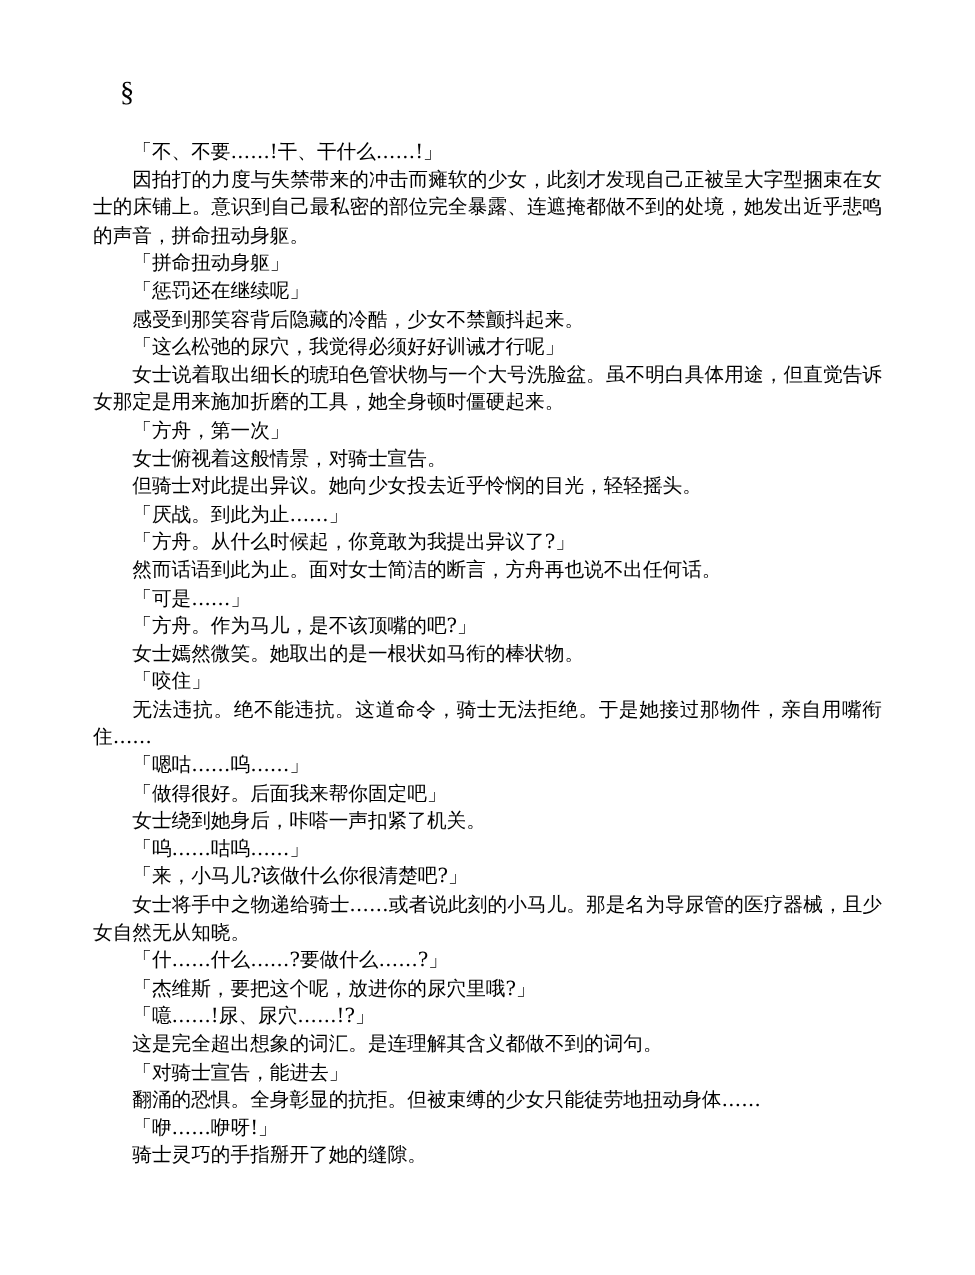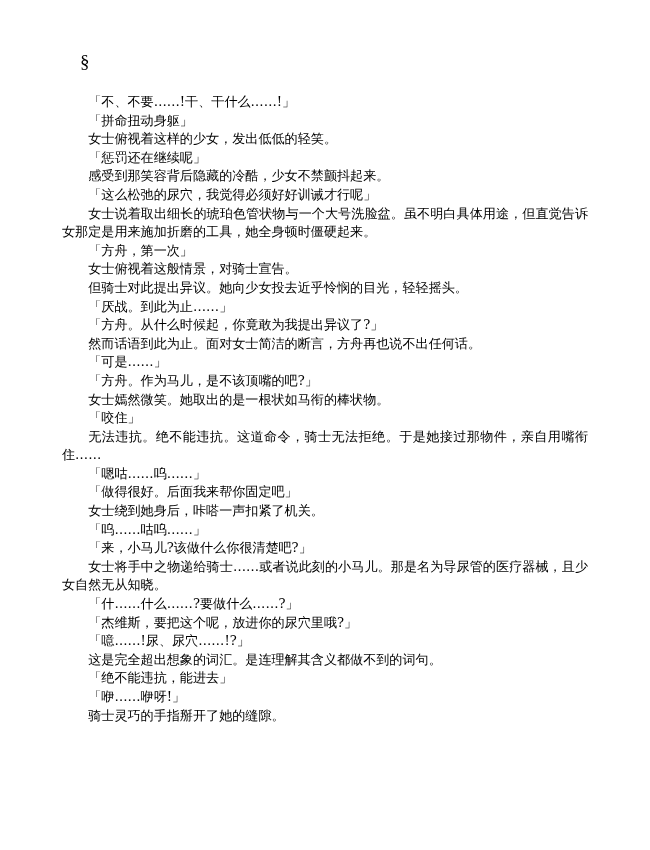--- a/index.html
+++ b/index.html
@@ -40,22 +40,22 @@
     word-break: break-all;
   }
 </style>
 </head>
 <body>
 
 <div class="page">
   <div class="section-mark">§</div>
   <div class="body-text">
     <p>「不、不要……!干、干什么……!」</p>
+    <p>因拍打的力度与失禁带来的冲击而瘫软的少女，此刻才发现自己正被呈大字型捆束在女士的床铺上。意识到自己最私密的部位完全暴露、连遮掩都做不到的处境，她发出近乎悲鸣的声音，拼命扭动身躯。</p>
     <p>「拼命扭动身躯」</p>
-    <p>女士俯视着这样的少女，发出低低的轻笑。</p>
     <p>「惩罚还在继续呢」</p>
     <p>感受到那笑容背后隐藏的冷酷，少女不禁颤抖起来。</p>
     <p>「这么松弛的尿穴，我觉得必须好好训诫才行呢」</p>
     <p>女士说着取出细长的琥珀色管状物与一个大号洗脸盆。虽不明白具体用途，但直觉告诉女那定是用来施加折磨的工具，她全身顿时僵硬起来。</p>
     <p>「方舟，第一次」</p>
     <p>女士俯视着这般情景，对骑士宣告。</p>
     <p>但骑士对此提出异议。她向少女投去近乎怜悯的目光，轻轻摇头。</p>
     <p>「厌战。到此为止……」</p>
     <p>「方舟。从什么时候起，你竟敢为我提出异议了?」</p>
     <p>然而话语到此为止。面对女士简洁的断言，方舟再也说不出任何话。</p>
@@ -67,18 +67,19 @@
     <p>「嗯咕……呜……」</p>
     <p>「做得很好。后面我来帮你固定吧」</p>
     <p>女士绕到她身后，咔嗒一声扣紧了机关。</p>
     <p>「呜……咕呜……」</p>
     <p>「来，小马儿?该做什么你很清楚吧?」</p>
     <p>女士将手中之物递给骑士……或者说此刻的小马儿。那是名为导尿管的医疗器械，且少女自然无从知晓。</p>
     <p>「什……什么……?要做什么……?」</p>
     <p>「杰维斯，要把这个呢，放进你的尿穴里哦?」</p>
     <p>「噫……!尿、尿穴……!?」</p>
     <p>这是完全超出想象的词汇。是连理解其含义都做不到的词句。</p>
-    <p>「绝不能违抗，能进去」</p>
+    <p>「对骑士宣告，能进去」</p>
+    <p>翻涌的恐惧。全身彰显的抗拒。但被束缚的少女只能徒劳地扭动身体……</p>
     <p>「咿……咿呀!」</p>
     <p>骑士灵巧的手指掰开了她的缝隙。</p>
 
   </div>
 </div>
 
 </body></html>

